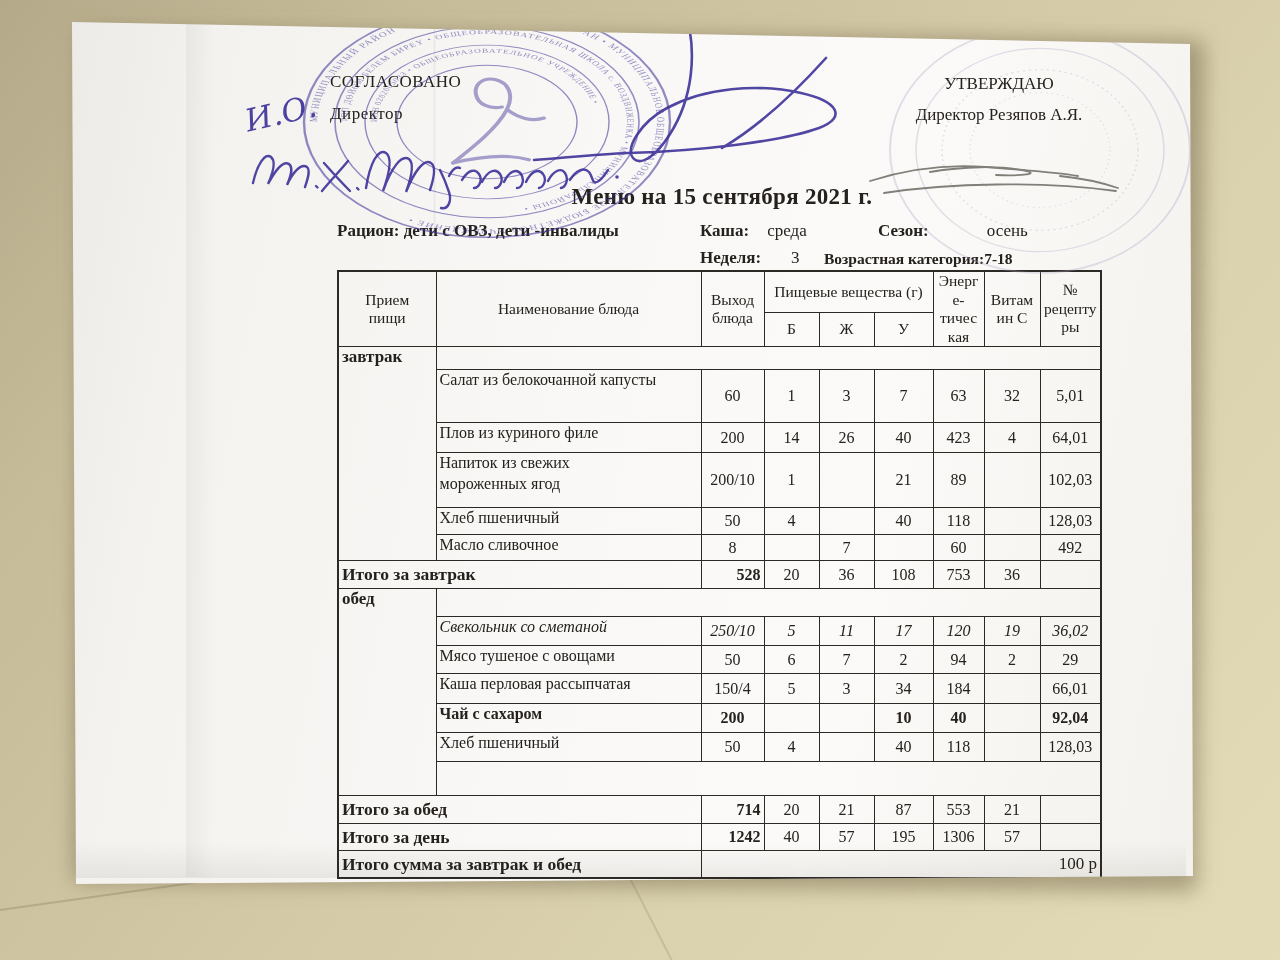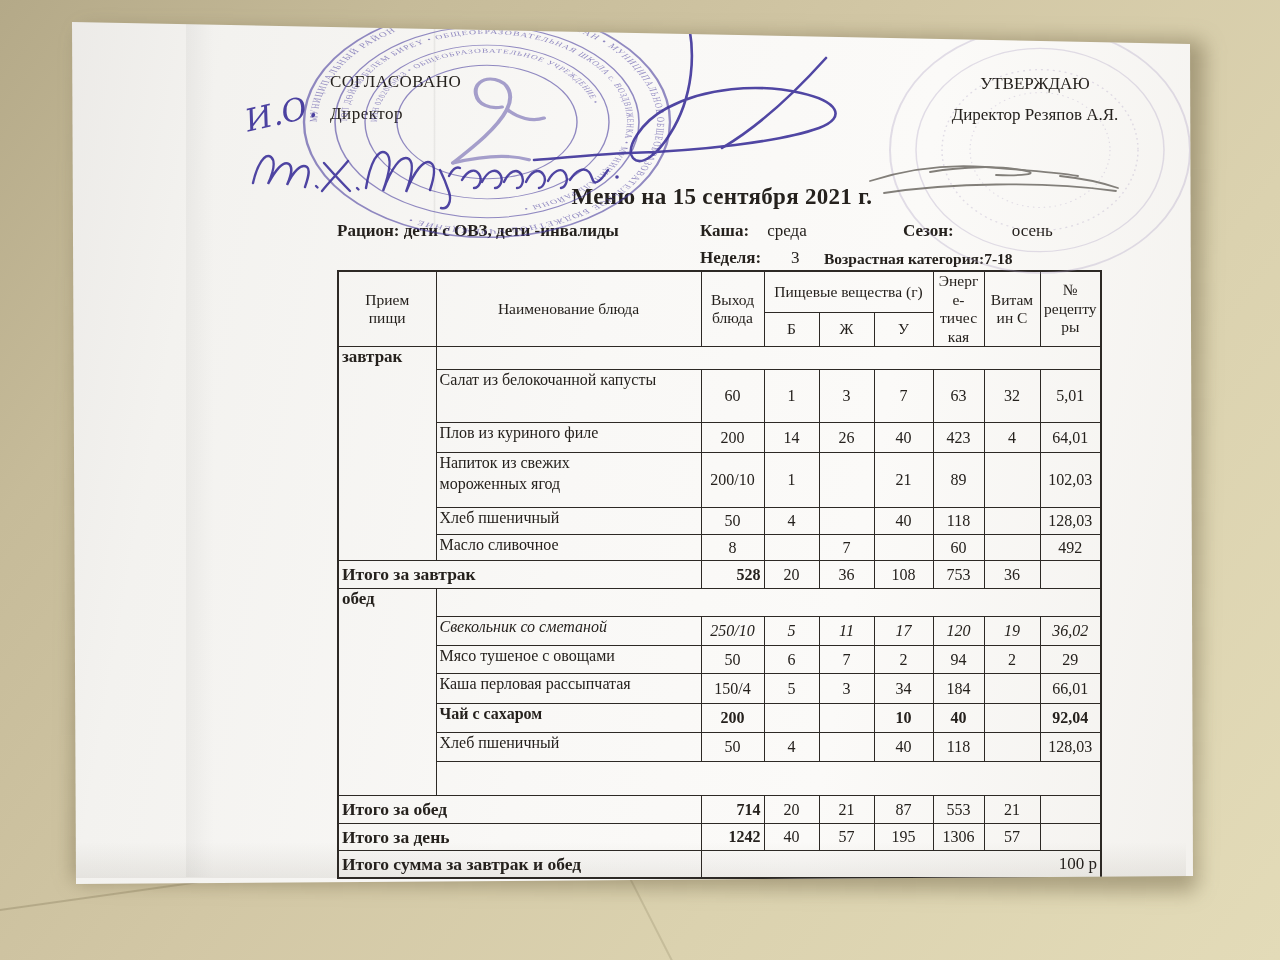--- a/index.html
+++ b/index.html
@@ -17,29 +17,29 @@
     background:linear-gradient(100deg,#e9e7e4 0%,#f3f2ef 16%,#f9f8f6 45%,#fbfaf8 66%,#f1efeb 100%);
     color:#25211d;padding-left:24px;}
   .crease-v1{position:absolute;left:433px;top:22px;width:3px;height:210px;
     background:linear-gradient(90deg,transparent,rgba(0,0,0,.06),transparent);}
   .crease-v2{position:absolute;left:186px;top:22px;width:28px;height:855px;
     background:linear-gradient(90deg,rgba(0,0,0,.04),transparent);}
   .paper-bottom-shade{position:absolute;left:76px;top:842px;width:1110px;height:36px;
     background:linear-gradient(180deg,transparent,rgba(60,50,30,.08));}
   .abs{position:absolute;}
   .approval-left{left:330px;top:66px;font-size:17px;line-height:32px;letter-spacing:.5px;}
-  .approval-right{left:926px;top:68px;width:218px;text-align:center;font-size:17px;line-height:31px;}
+  .approval-right{left:890px;top:68px;width:218px;text-align:center;font-size:17px;line-height:31px;}
   .doc-title{left:452px;top:184px;width:540px;text-align:center;
     font-size:23px;font-weight:bold;letter-spacing:.3px;}
   .meta{font-size:17px;white-space:nowrap;}
   .meta b{font-weight:bold;}
   .m-ration{left:337px;top:221px;font-weight:bold;}
   .m-day{left:700px;top:221px;}
   .m-day .val{margin-left:18px;}
-  .m-season{left:903px;top:221px;}
+  .m-season{left:878px;top:221px;}
   .m-season .val{margin-left:58px;}
   .m-week{left:700px;top:248px;}
   .m-week .val{margin-left:30px;}
   .m-age{left:824px;top:250px;font-size:15.5px;font-weight:bold;}
   
   .menu-table{position:absolute;left:337px;top:270px;width:763px;
     border-collapse:collapse;table-layout:fixed;border:2px solid #2d2925;}
   .menu-table td,.menu-table th{border:1px solid #2d2925;padding:0 3px;overflow:hidden;}
   .menu-table th{font-weight:normal;font-size:15.5px;text-align:center;vertical-align:middle;line-height:1.2;}
   .pre{white-space:pre-line;}

